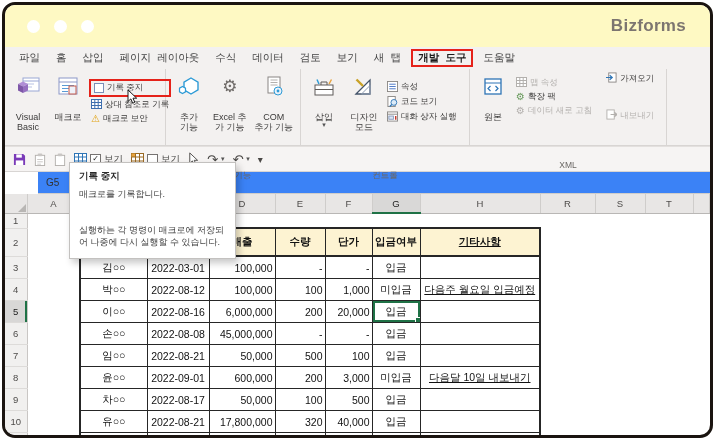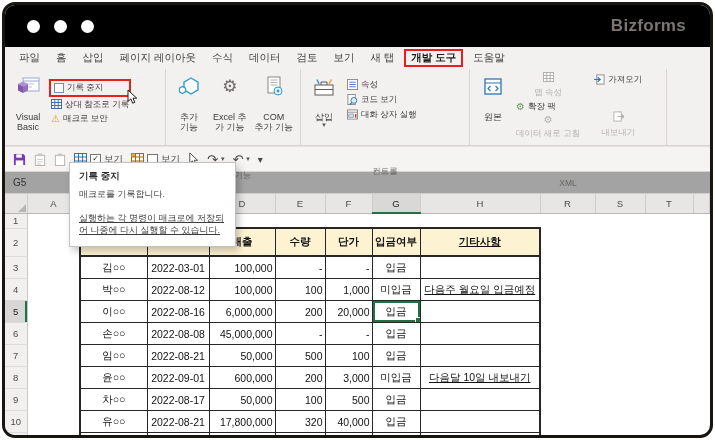--- a/index.html
+++ b/index.html
@@ -1,56 +1,56 @@
 <!DOCTYPE html>
 <html><head>
 <meta charset="utf-8">
 <style>
   html,body{margin:0;padding:0;background:#fff;}
   body{width:715px;height:440px;position:relative;font-family:"Liberation Sans","DejaVu Sans",sans-serif;}
   .window{position:absolute;inset:2px;border:3px solid #1a1410;border-radius:13px;overflow:hidden;background:#fff;}
 
   
-  .titlebar{height:42px;background:#000000;display:flex;align-items:center;justify-content:space-between;padding:0 24px 0 22px;}
+  .titlebar{height:42px;background:#fef9c3;display:flex;align-items:center;justify-content:space-between;padding:0 24px 0 22px;}
   .dots{display:flex;gap:14px;}
   .dot{width:13px;height:13px;border-radius:50%;background:#fff;}
   .brand{color:#7c7570;font-size:17px;letter-spacing:.3px;font-weight:600;}
 
   
   .tabbar{height:22px;background:#f3f1f0;display:flex;align-items:center;padding-left:6px;font-size:10.5px;color:#444;}
-  .tab{padding:0 8px;cursor:default;}
+  .tab{padding:0 8px;cursor:default;font-family:Liberation Mono, monospace;}
   .tab.hl{font-weight:700;color:#1b1b1b;border:2px solid #e5221a;padding:0 5px;margin:0 2px;}
 
   
   .ribbon{height:76px;background:#f3f1f0;display:flex;align-items:stretch;border-bottom:1px solid #d8d5d3;}
   .rgroup{display:flex;flex-direction:column;border-right:1px solid #d8d5d3;padding:3px 4px 0;}
   .rgc{display:flex;flex:1;align-items:stretch;gap:2px;}
   .rglabel{text-align:center;font-size:8.5px;color:#6a6764;padding:2px 0 3px;margin-top:36px;}
   .bigbtn{display:flex;flex-direction:column;align-items:center;justify-content:flex-start;padding:3px 3px 0;min-width:32px;}
   .bigbtn .ic{height:24px;display:flex;align-items:center;justify-content:center;}
   .bigbtn .lbl{font-size:9px;line-height:10px;text-align:center;color:#3b3a39;white-space:pre-line;margin-top:13px;}
   .scol{display:flex;flex-direction:column;justify-content:center;gap:2px;}
   .sitem{display:flex;align-items:center;gap:3px;font-size:8.5px;color:#3b3a39;padding:0 2px;white-space:nowrap;}
-  .sitem.dis{color:#b3b0ad;flex-direction:column;}
+  .sitem.dis{color:#b3b0ad;}
   .redbox{border:2px solid #e5221a;padding:1px 3px;}
   .stop-sq{width:8px;height:8px;border:1.5px solid #7a8eb8;background:#fff;display:inline-block;}
   .warn{color:#e3a820;font-size:10px;line-height:10px;}
   .gear{font-size:17px;line-height:18px;color:#6e6a67;}
   .gear-s{font-size:10px;line-height:10px;color:#6a9b5e;}
   .gear-dis{font-size:10px;line-height:10px;color:#b3b0ad;}
   .chev{font-size:7px;color:#555;line-height:6px;}
 
   
   .qat{height:24px;background:#f6f4f3;border-top:1px solid #e3e0de;border-bottom:1px solid #d8d5d3;display:flex;align-items:center;gap:8px;padding-left:8px;font-size:9.5px;color:#3b3a39;}
   .qitem{display:flex;align-items:center;gap:3px;}
   .cbx{width:9px;height:9px;border:1px solid #767371;background:#fff;display:flex;align-items:center;justify-content:center;font-size:8px;line-height:8px;color:#222;}
   .uglyph{font-size:13px;line-height:13px;color:#4a4846;}
 
   
-  .frow{height:21px;background:#a3a3a3;border-bottom:1px solid #cfcdcb;display:flex;align-items:stretch;}
+  .frow{height:21px;background:#3b82f6;border-bottom:1px solid #cfcdcb;display:flex;align-items:stretch;margin-left:33px;}
   .namebox{width:57px;border-right:1px solid #d5d2d0;display:flex;align-items:center;padding-left:8px;font-size:10px;color:#333;}
   .fxarea{flex:1;}
 
   
   table.sheet{border-collapse:collapse;table-layout:fixed;width:705px;font-size:10.5px;color:#111;}
   table.sheet td{padding:0 2px;overflow:hidden;white-space:nowrap;height:21px;}
   tr.chrow td{height:18px;background:#e8e6e5;border-right:1px solid #cfcdcb;border-bottom:1px solid #b9b7b5;font-size:9.5px;color:#4e4c4a;text-align:center;padding:0;}
   tr.chrow td.ch-sel{background:#d9d8d7;border-bottom:2px solid #1f7246;color:#1b1b1b;}
   td.corner{position:relative;}
   td.corner::after{content:"";position:absolute;right:1px;bottom:1px;border-left:8px solid transparent;border-bottom:8px solid #b8b6b4;}
@@ -66,21 +66,21 @@
   td.c{text-align:center;}
   td.r{text-align:right;padding-right:5px;}
   td.sel{position:relative;box-shadow:inset 0 0 0 2px #1f7246;}
   .handle{position:absolute;right:-3px;bottom:-3px;width:6px;height:6px;background:#1f7246;border:1px solid #fff;z-index:4;}
   .ddbtn{position:absolute;right:-20px;top:50%;transform:translateY(-50%);width:18px;height:17px;background:#f3f2f1;border:1px solid #c8c6c4;display:flex;align-items:center;justify-content:center;font-size:7px;color:#555;z-index:4;}
 
   
   .tooltip{position:absolute;left:64px;top:157px;width:147px;background:#fff;border:1px solid #c3c1bf;box-shadow:3px 4px 7px rgba(0,0,0,.22);z-index:40;padding:7px 9px 9px;}
   .tooltip .tt{font-size:9.5px;font-weight:700;color:#2b2b2b;margin-bottom:5px;}
   .tooltip .tb1{font-size:9px;color:#3d3d3d;line-height:12.5px;}
-  .tooltip .tb2{font-size:9px;color:#3d3d3d;line-height:12.5px;margin-top:11px;text-decoration:underline;}
+  .tooltip .tb2{font-size:9px;color:#3d3d3d;line-height:12.5px;margin-top:23px;}
 
   .cursor-overlay{position:absolute;z-index:60;}
 </style>
 </head>
 <body>
 
 <div class="window">
 
   <div class="titlebar">
     <div class="dots">
@@ -116,20 +116,31 @@
                 <path d="M7 5h16" stroke="#9aa7d4"></path>
                 <path d="M10 8h8M10 11h6" stroke="#b9c3e4"></path>
                 <polygon points="2,8 7,5.5 12,8 7,10.5" fill="#b08ed6"></polygon>
                 <polygon points="2,8 7,10.5 7,17 2,14.5" fill="#7e57a8"></polygon>
                 <polygon points="12,8 7,10.5 7,17 12,14.5" fill="#9670c0"></polygon>
               </svg>
           </span>
           <span class="lbl">Visual
 Basic</span>
         </div>
+        <div class="bigbtn">
+          <span class="ic">
+            <svg width="22" height="22" viewBox="0 0 22 22">
+                <rect x="2" y="2" width="18" height="16" fill="#fff" stroke="#8c98c8"></rect>
+                <path d="M2 6h18" stroke="#8c98c8"></path>
+                <path d="M5 9.5h12M5 12.5h12M5 15.5h6" stroke="#5a9bd5"></path>
+                <rect x="12" y="10" width="7" height="8" fill="#eef1f9" stroke="#c55a4a"></rect>
+              </svg>
+          </span>
+          <span class="lbl">매크로</span>
+        </div>
         <div class="scol">
           <div class="sitem redbox">
             <span class="stop-sq"></span>
             <span>기록 중지</span>
           </div>
           <div class="sitem">
             <span>
               <svg width="11" height="10" viewBox="0 0 11 10">
                   <rect x="0.5" y="0.5" width="10" height="9" fill="#fff" stroke="#3f6fae"></rect>
                   <path d="M0.5 3.5h10M0.5 6.5h10M3.8 0.5v9M7.2 0.5v9" stroke="#3f6fae"></path>
@@ -186,20 +197,31 @@
             <svg width="22" height="20" viewBox="0 0 22 20">
                 <rect x="2" y="8" width="18" height="10" fill="#fff" stroke="#5f5b58"></rect>
                 <path d="M8 8V5h6v3" fill="none" stroke="#5f5b58"></path>
                 <path d="M2 12.5h18" stroke="#5f5b58"></path>
                 <path d="M6 7L4 2.5" stroke="#2e9bd6" stroke-width="1.5"></path>
                 <path d="M16 7l2.5-4.5" stroke="#e8a33d" stroke-width="1.5"></path>
               </svg>
           </span>
           <span class="lbl">삽입</span>
           <span class="chev">▾</span>
+        </div>
+        <div class="bigbtn">
+          <span class="ic">
+            <svg width="22" height="20" viewBox="0 0 22 20">
+                <polygon points="3,17 17,3 17,17" fill="#fff" stroke="#44546a" stroke-width="1.3"></polygon>
+                <polygon points="8.5,17 17,8.5 17,17" fill="none" stroke="#8d9bb0"></polygon>
+                <path d="M3.5 2.5l6.5 6.5" stroke="#c9a227" stroke-width="2.4"></path>
+              </svg>
+          </span>
+          <span class="lbl">디자인
+모드</span>
         </div>
         <div class="scol">
           <div class="sitem">
             <span>
               <svg width="11" height="11" viewBox="0 0 12 12">
                   <rect x="0.5" y="0.5" width="11" height="11" fill="#fff" stroke="#8a8683"></rect>
                   <path d="M2.5 3.5h7M2.5 6h7M2.5 8.5h7" stroke="#4472c4"></path>
                 </svg>
             </span>
             <span>속성</span>

